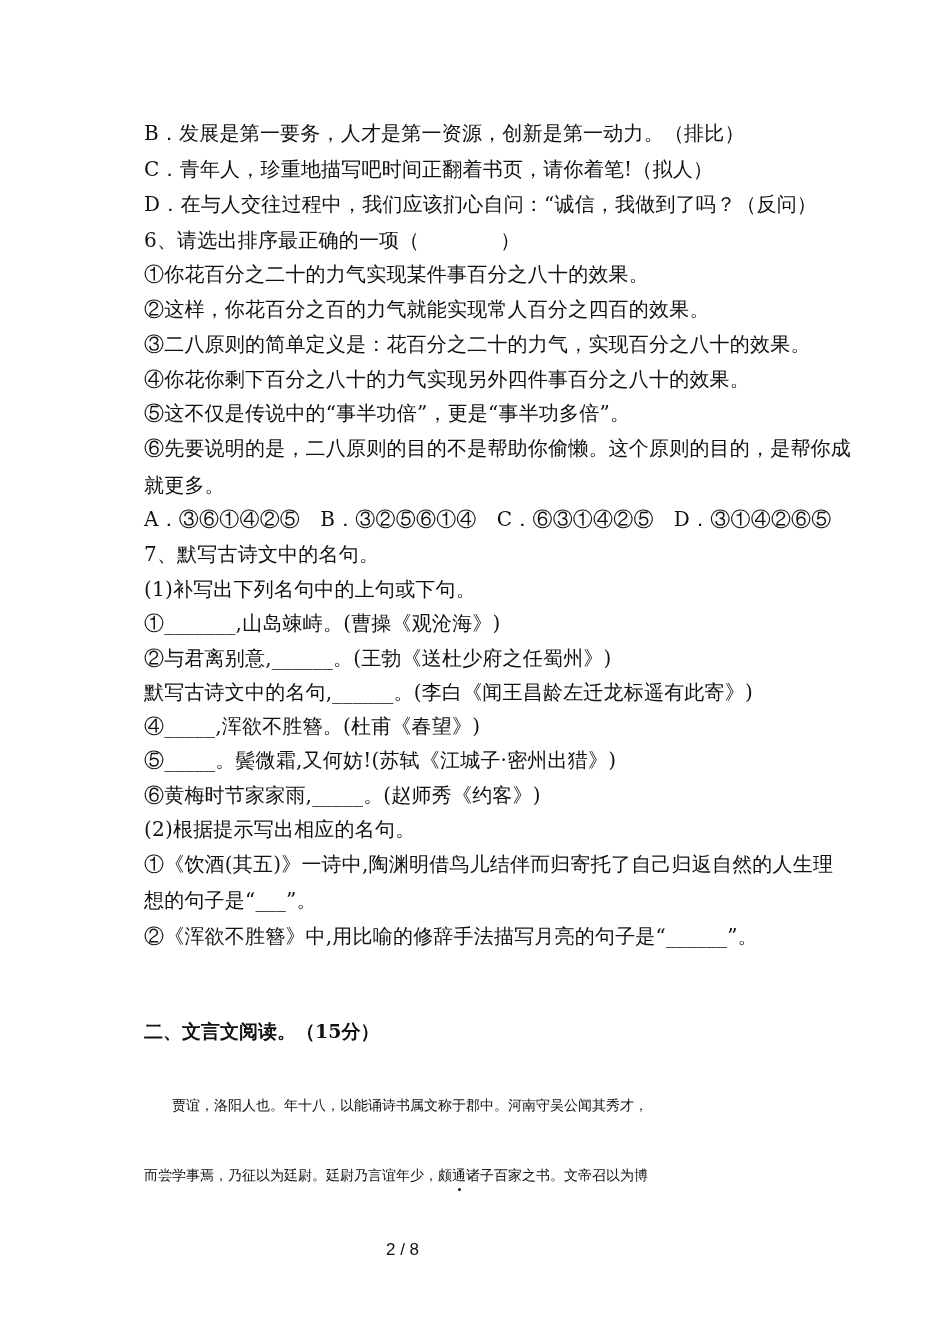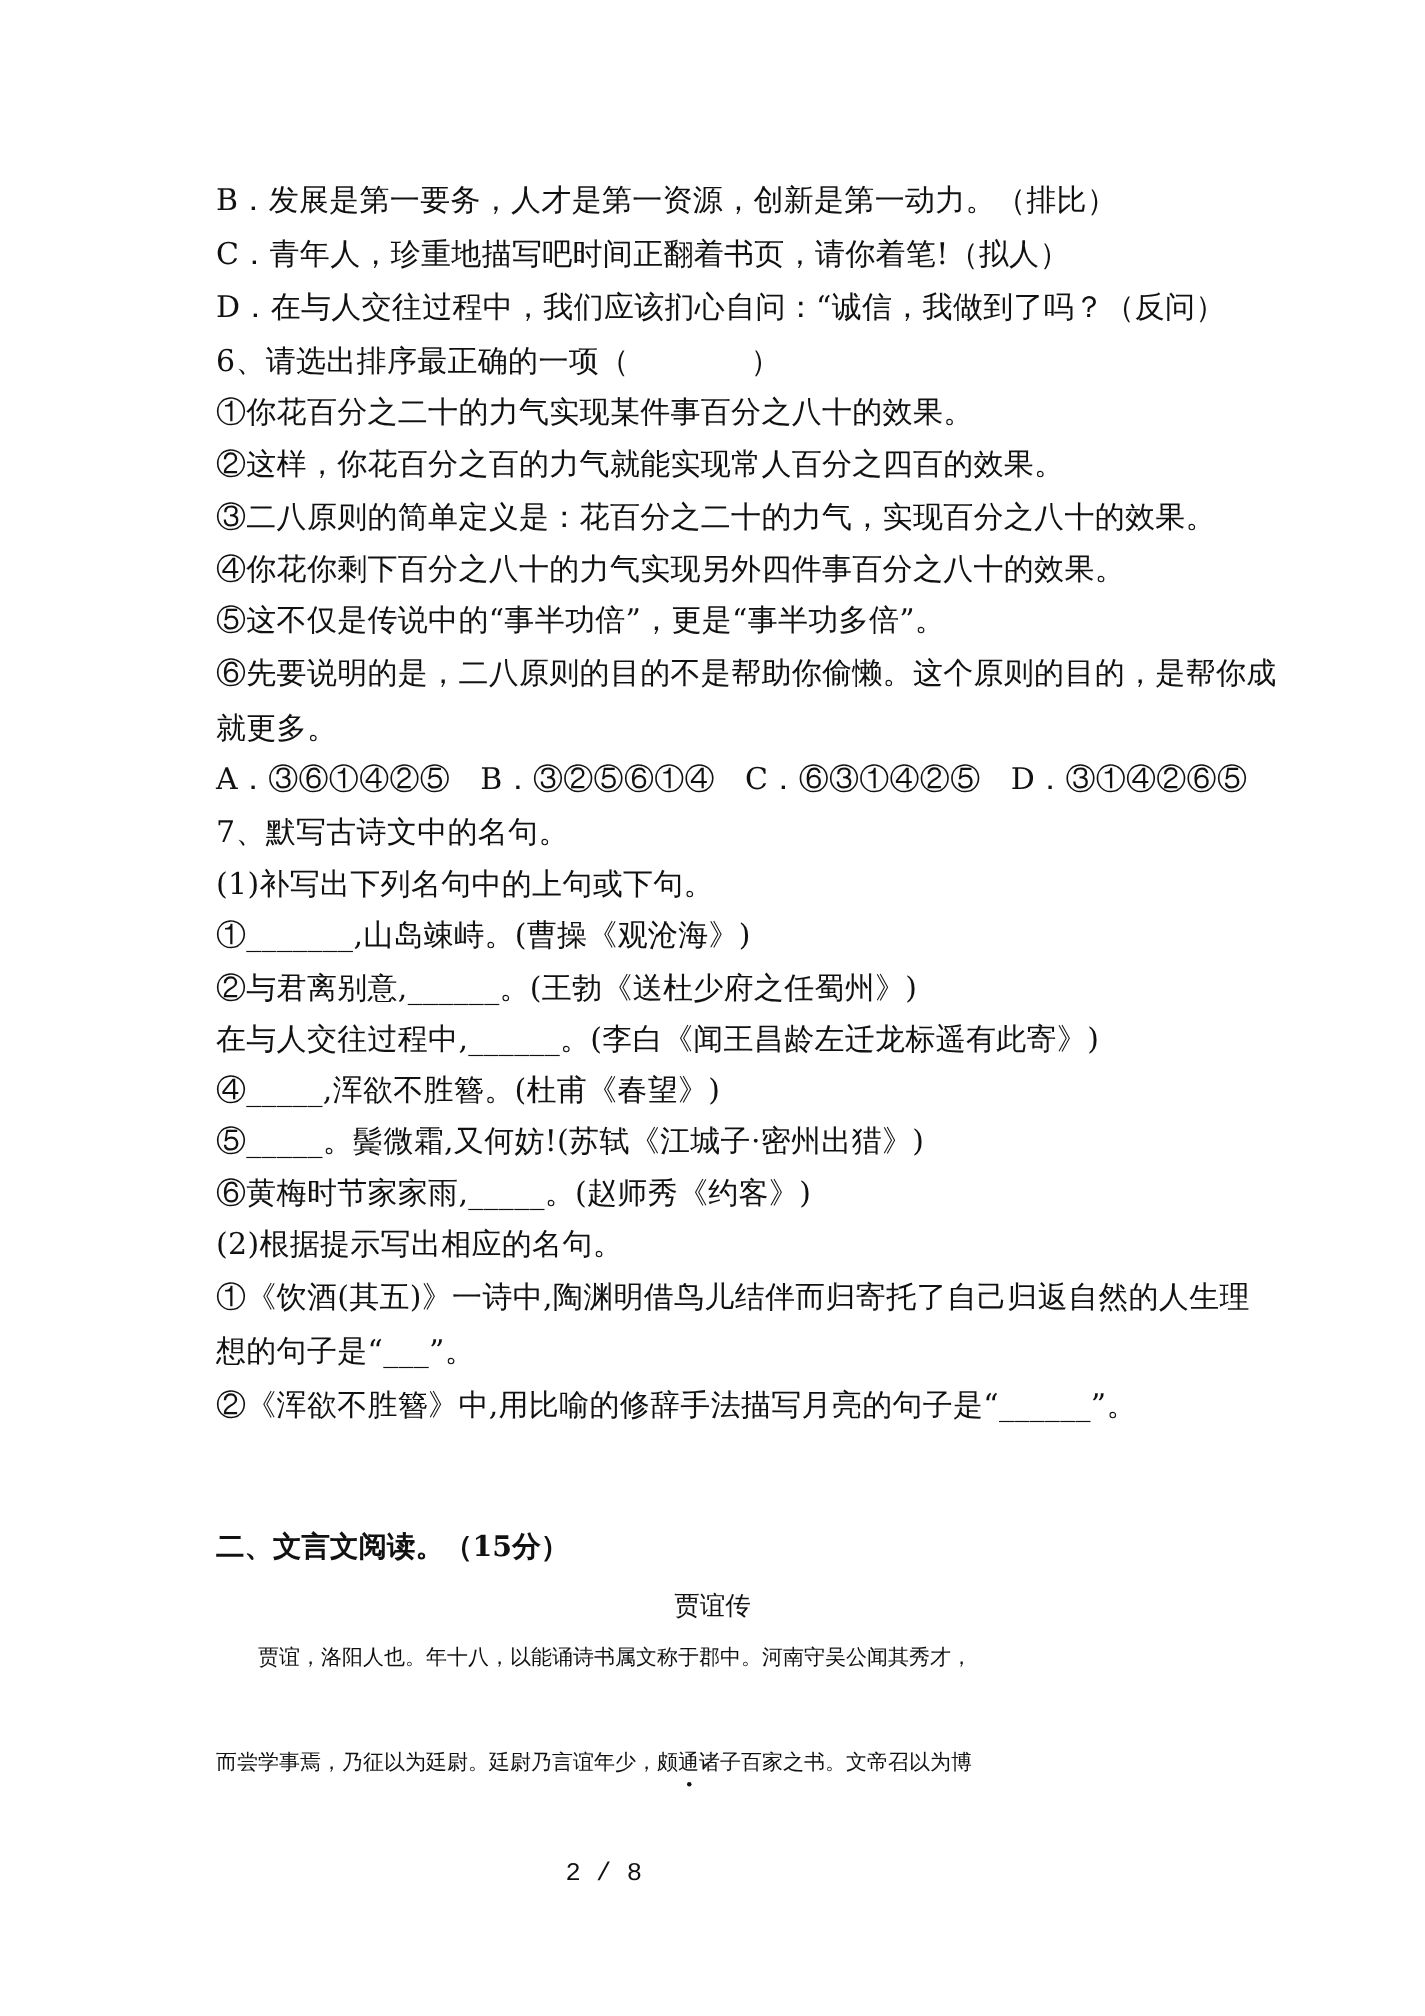--- a/index.html
+++ b/index.html
@@ -6,21 +6,21 @@
   body { width: 950px; height: 1344px; position: relative; overflow: hidden;
          font-family: "DejaVu Serif", "Liberation Serif", serif; color: #111; }
   .page { position: absolute; left: 0; top: 0; width: 950px; height: 1344px; }
   .line { position: absolute; left: 144px; font-size: 20px; line-height: 22px; white-space: nowrap; letter-spacing: 0.2px; }
   .heading { position: absolute; left: 144px; font-size: 19px; font-weight: bold; line-height: 30px; white-space: nowrap; }
   .title { position: absolute; left: 0; width: 950px; text-align: center; font-size: 17px; line-height: 22px; }
   .para { position: absolute; left: 144px; width: 664px; font-size: 14px; line-height: 22px; white-space: nowrap; }
   .emph { position: relative; display: inline-block; }
   .emph::after { content: ""; position: absolute; left: 50%; bottom: -5px; width: 3px; height: 3px; margin-left: -1.5px; background: #111; border-radius: 50%; }
   .page-num { position: absolute; left: 0; width: 805px; text-align: center; top: 1240px; font-size: 17px;
-              font-family: Liberation Mono, monospace; }
+              font-family: Liberation Sans, sans-serif; }
 </style>
 </head>
 <body>
 
 <div class="page">
 
   <div class="line" style="top:122px">B．发展是第一要务，人才是第一资源，创新是第一动力。（排比）</div>
   <div class="line" style="top:158px">C．青年人，珍重地描写吧时间正翻着书页，请你着笔!（拟人）</div>
   <div class="line" style="top:193px">D．在与人交往过程中，我们应该扪心自问：“诚信，我做到了吗？（反问）</div>
 
@@ -31,31 +31,30 @@
   <div class="line" style="top:368px">④你花你剩下百分之八十的力气实现另外四件事百分之八十的效果。</div>
   <div class="line" style="top:402px">⑤这不仅是传说中的“事半功倍”，更是“事半功多倍”。</div>
   <div class="line" style="top:437px">⑥先要说明的是，二八原则的目的不是帮助你偷懒。这个原则的目的，是帮你成</div>
   <div class="line" style="top:474px">就更多。</div>
   <div class="line" style="top:508px">A．③⑥①④②⑤　B．③②⑤⑥①④　C．⑥③①④②⑤　D．③①④②⑥⑤</div>
 
   <div class="line" style="top:543px">7、默写古诗文中的名句。</div>
   <div class="line" style="top:578px">(1)补写出下列名句中的上句或下句。</div>
   <div class="line" style="top:612px">①_______,山岛竦峙。(曹操《观沧海》)</div>
   <div class="line" style="top:647px">②与君离别意,______。(王勃《送杜少府之任蜀州》)</div>
-  <div class="line" style="top:681px">在与人交往过程中,______。(李白《闻王昌龄左迁龙标遥有此寄》)</div>
+  <div class="line" style="top:681px">默写古诗文中的名句,______。(李白《闻王昌龄左迁龙标遥有此寄》)</div>
   <div class="line" style="top:749px">⑤_____。鬓微霜,又何妨!(苏轼《江城子·密州出猎》)</div>
   <div class="line" style="top:715px">④_____,浑欲不胜簪。(杜甫《春望》)</div>
   <div class="line" style="top:784px">⑥黄梅时节家家雨,_____。(赵师秀《约客》)</div>
   <div class="line" style="top:818px">(2)根据提示写出相应的名句。</div>
   <div class="line" style="top:853px">①《饮酒(其五)》一诗中,陶渊明借鸟儿结伴而归寄托了自己归返自然的人生理</div>
   <div class="line" style="top:889px">想的句子是“___”。</div>
   <div class="line" style="top:925px">②《浑欲不胜簪》中,用比喻的修辞手法描写月亮的句子是“______”。</div>
 
   <div class="heading" style="top:1016px">二、文言文阅读。（15分）</div>
-  <div class="title" style="top:1060px">贾谊传</div>
 
   <div class="para" style="top:1094px">　　贾谊，洛阳人也。年十八，以能诵诗书属文称于郡中。河南守吴公闻其秀才，</div>
   <div class="para" style="top:1164px">
     <span>而尝学事焉，乃征以为廷尉。廷尉乃言谊年少，颇</span><span class="emph">通</span><span>诸子百家之书。文帝召以为博</span>
   </div>
 
   <div class="page-num">2 / 8</div>
 </div>
 
 </body></html>

